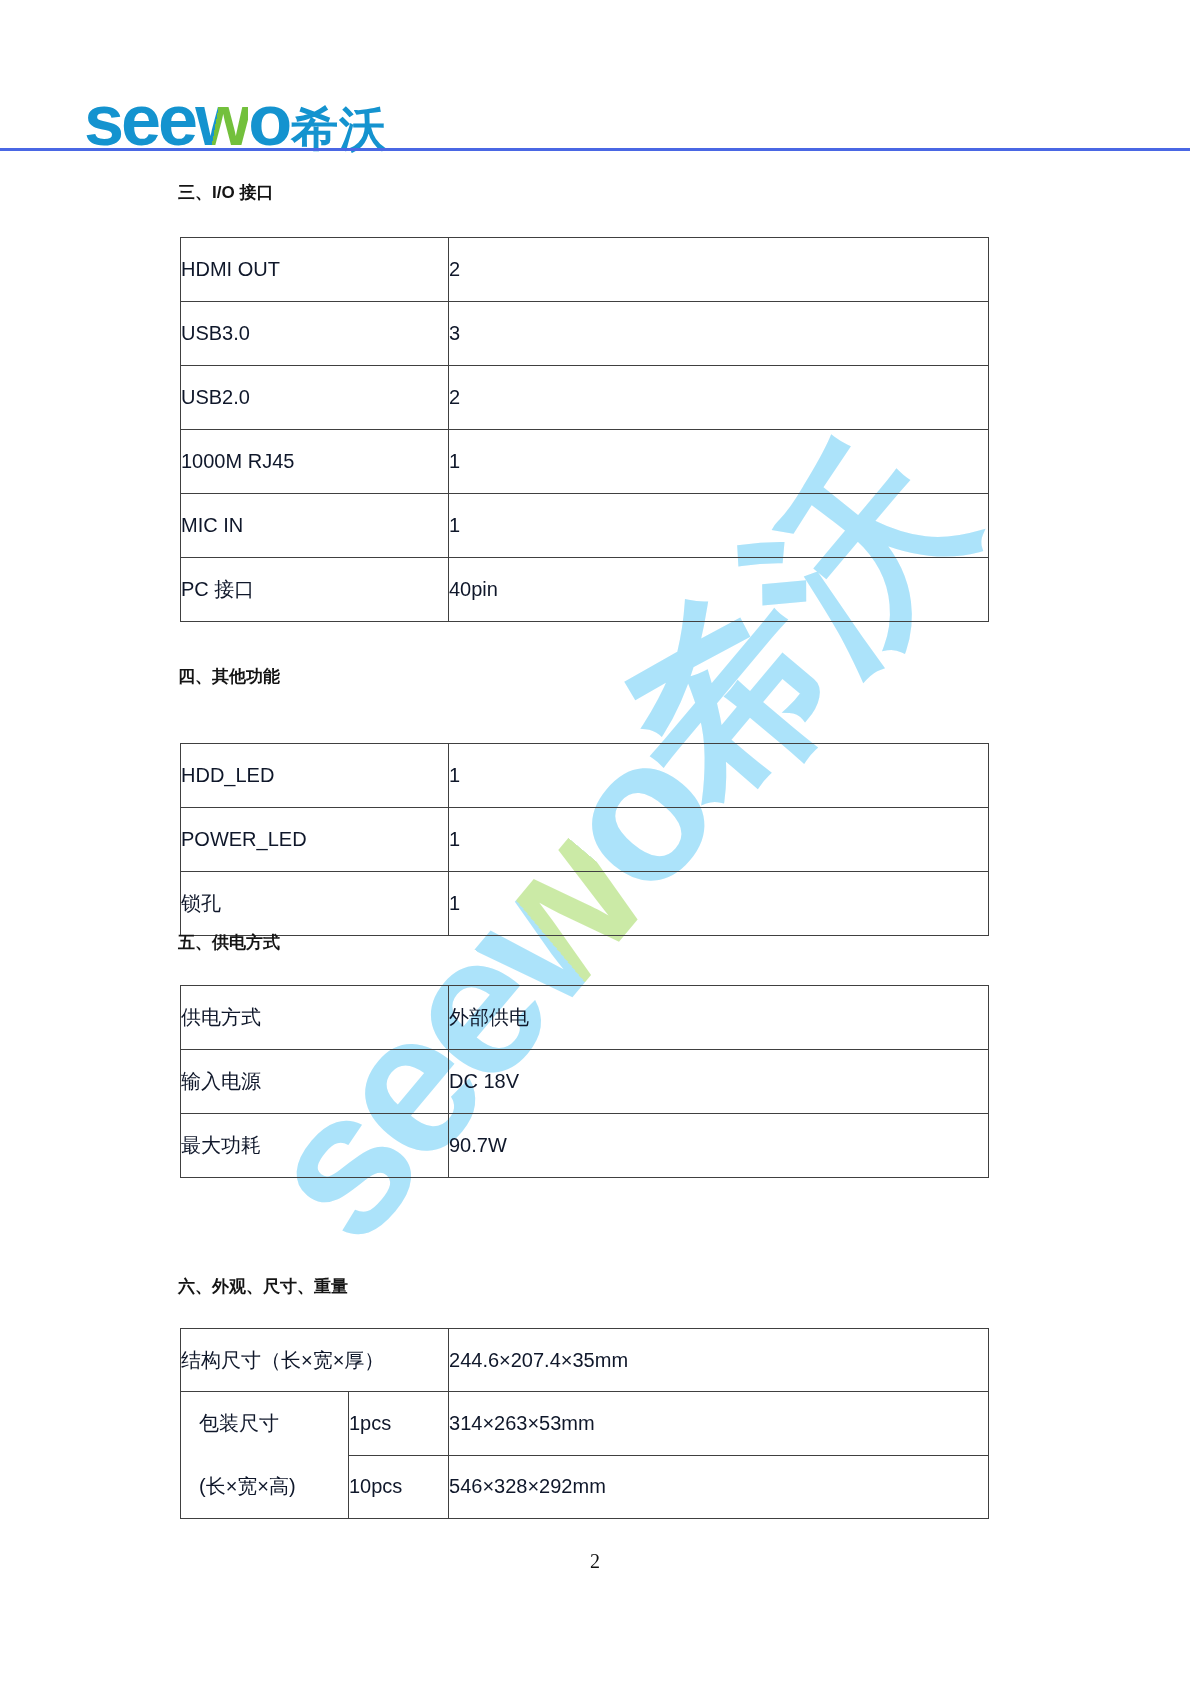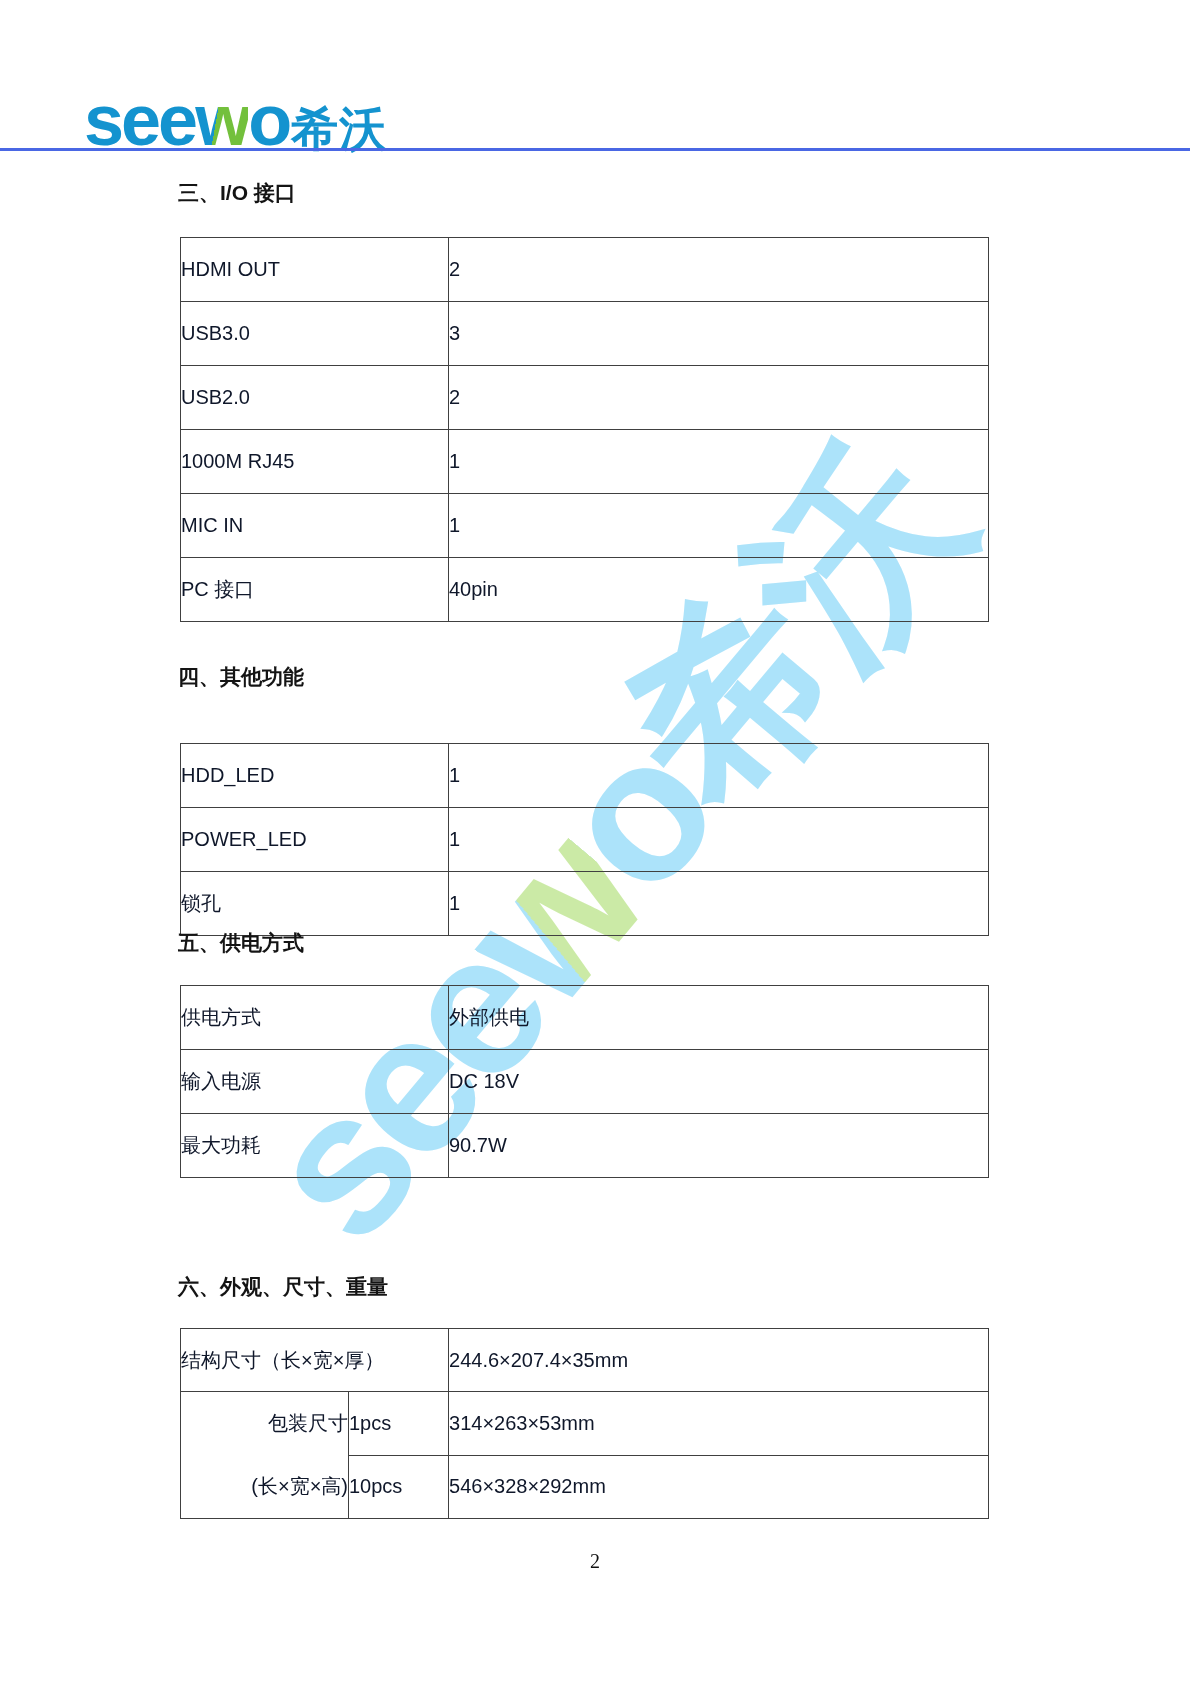--- a/index.html
+++ b/index.html
@@ -67,21 +67,21 @@
     background: linear-gradient(100deg, #ace3fa 42%, #cbeaa6 42%);
     -webkit-background-clip: text;
     background-clip: text;
     color: transparent;
   }
 
   
   .section-heading {
     position: absolute;
     left: 178px;
-    font-size: 21px;
+    font-size: 17px;
     font-weight: bold;
     color: #141414;
     z-index: 1;
     line-height: 22px;
   }
   table.spec {
     position: absolute;
     left: 180px;
     width: 808px;
     border-collapse: collapse;
@@ -102,21 +102,20 @@
   td.qty-cell   { padding-left: 14px; }
   .group-cell-inner {
     display: flex;
     flex-direction: column;
     height: 126px;
   }
   .group-cell-inner .group-line {
     height: 63px;
     line-height: 63px;
     padding-left: 18px;
-    text-align: right;
   }
 
   .page-number {
     position: absolute;
     left: 0; top: 1550px;
     width: 1190px;
     text-align: center;
     font-family: "Liberation Serif", serif;
     font-size: 20px;
     color: #111;

